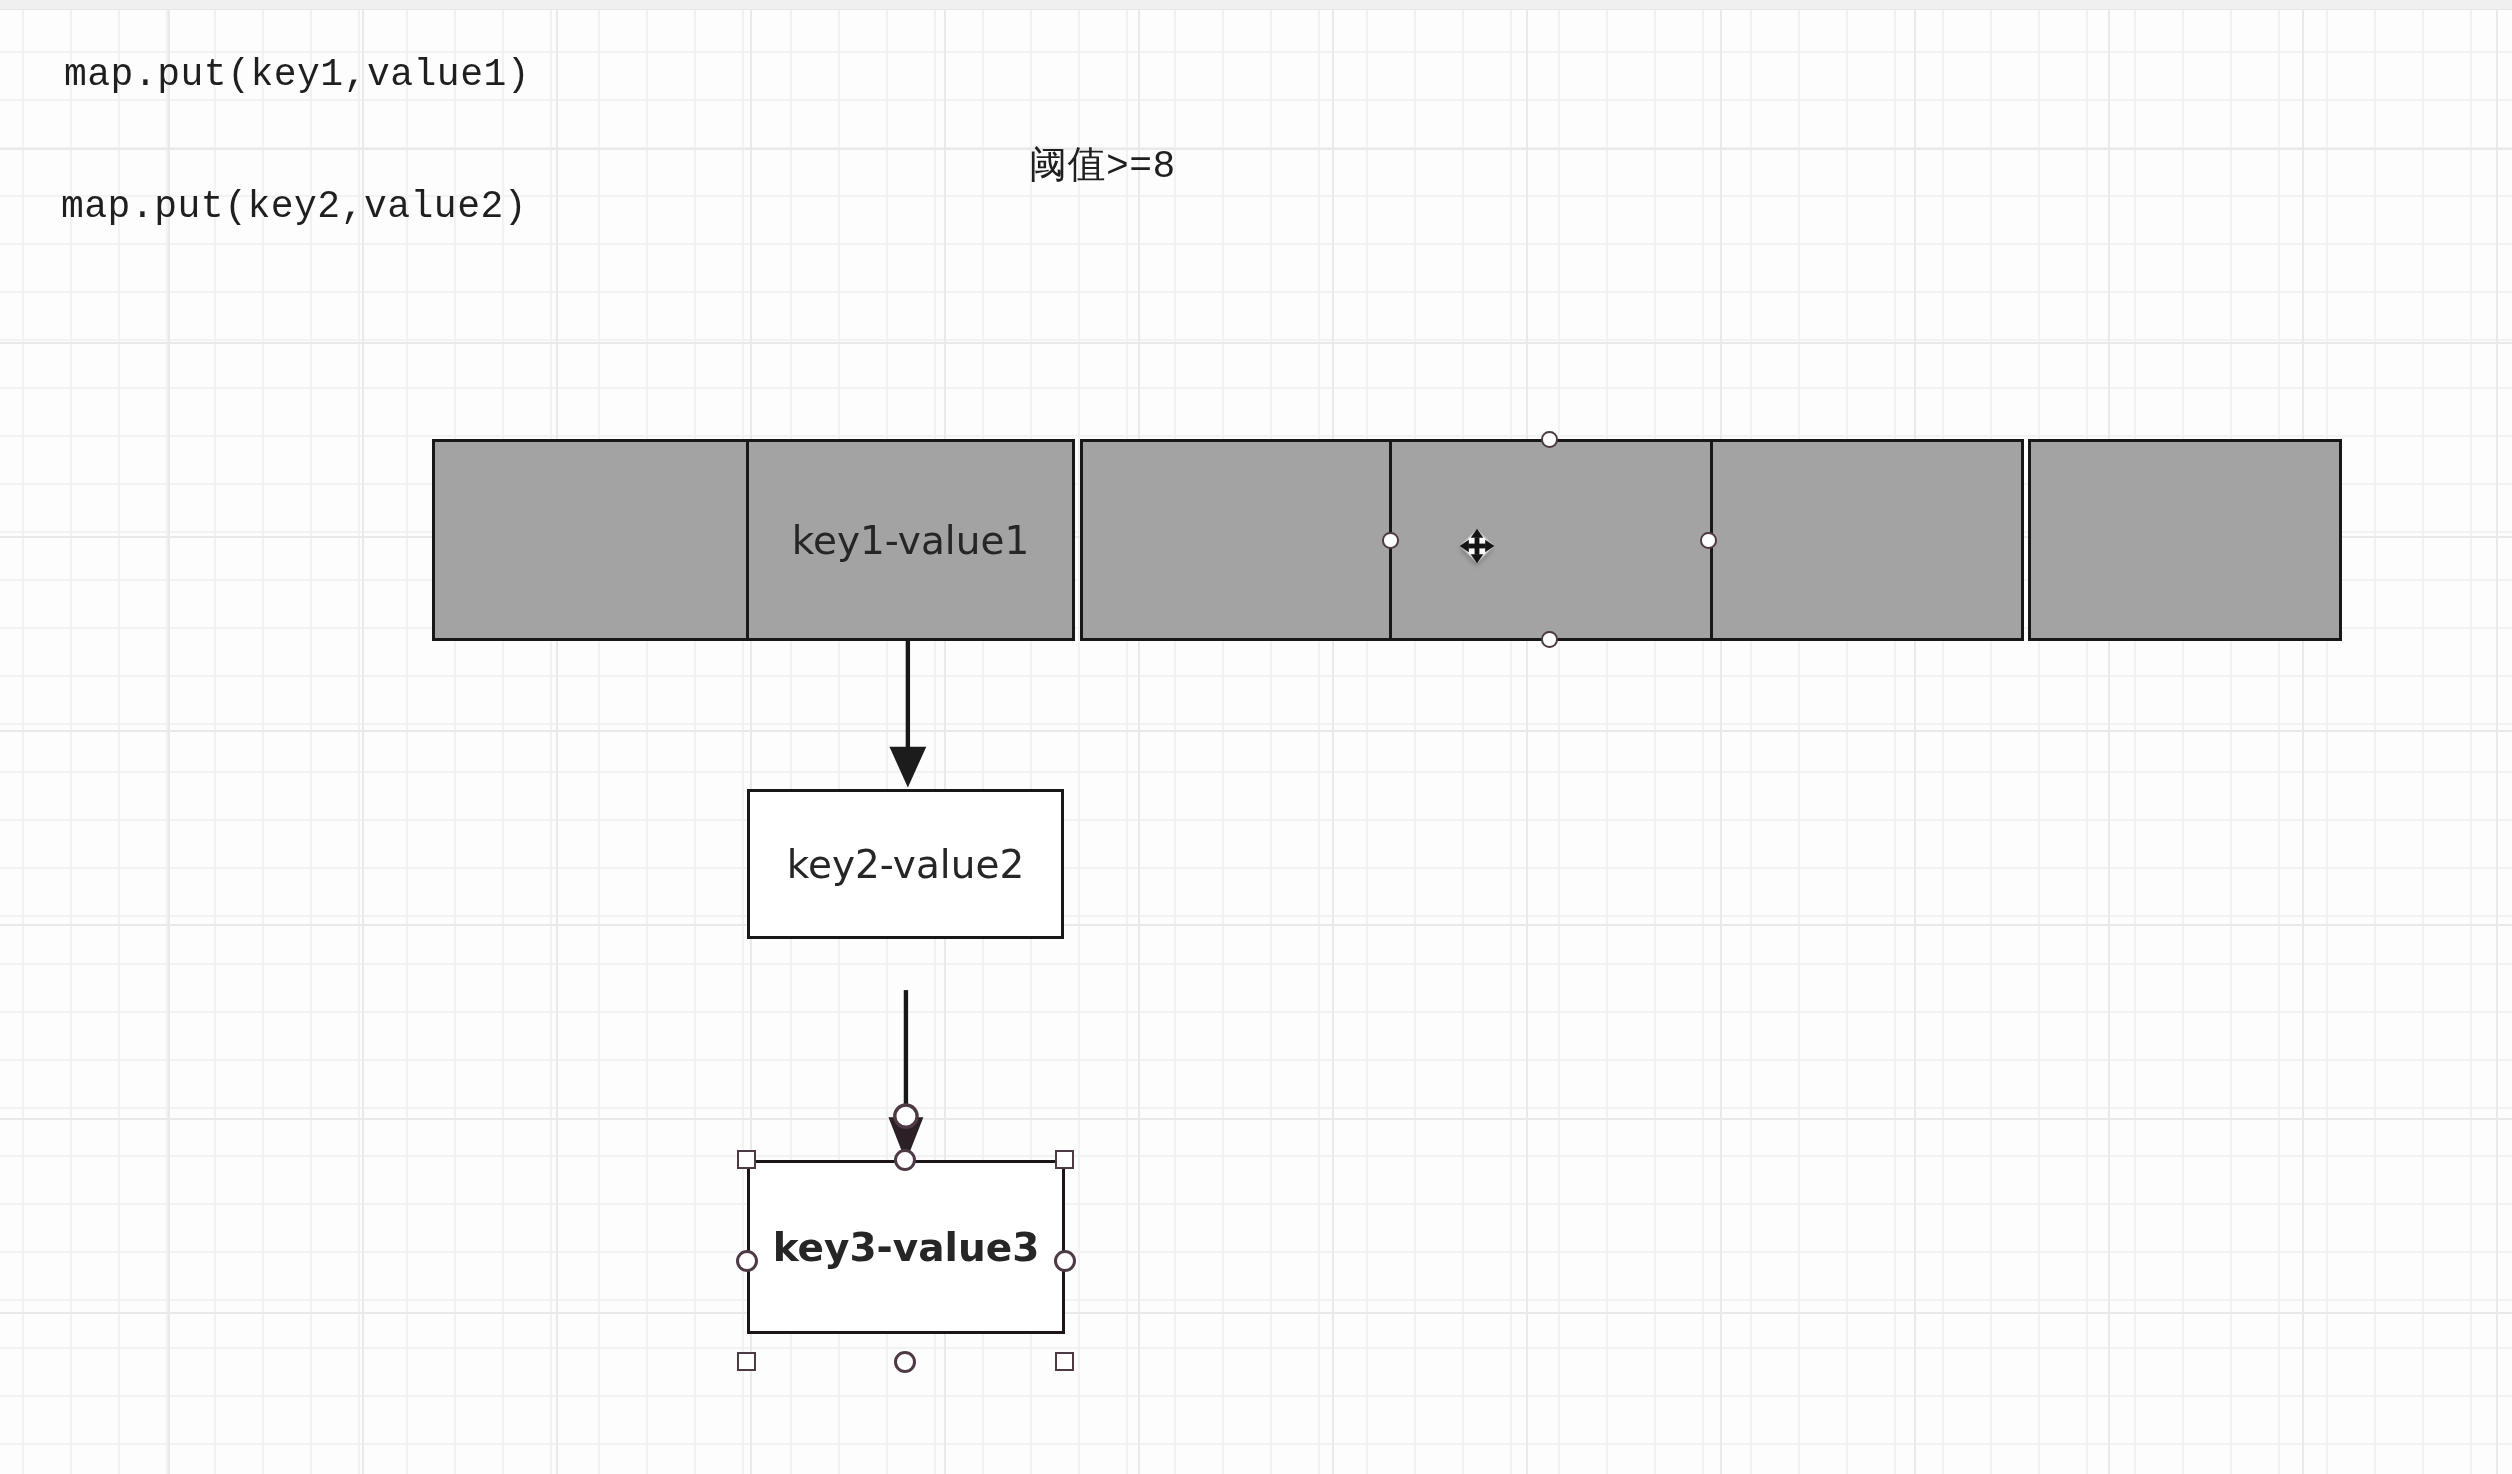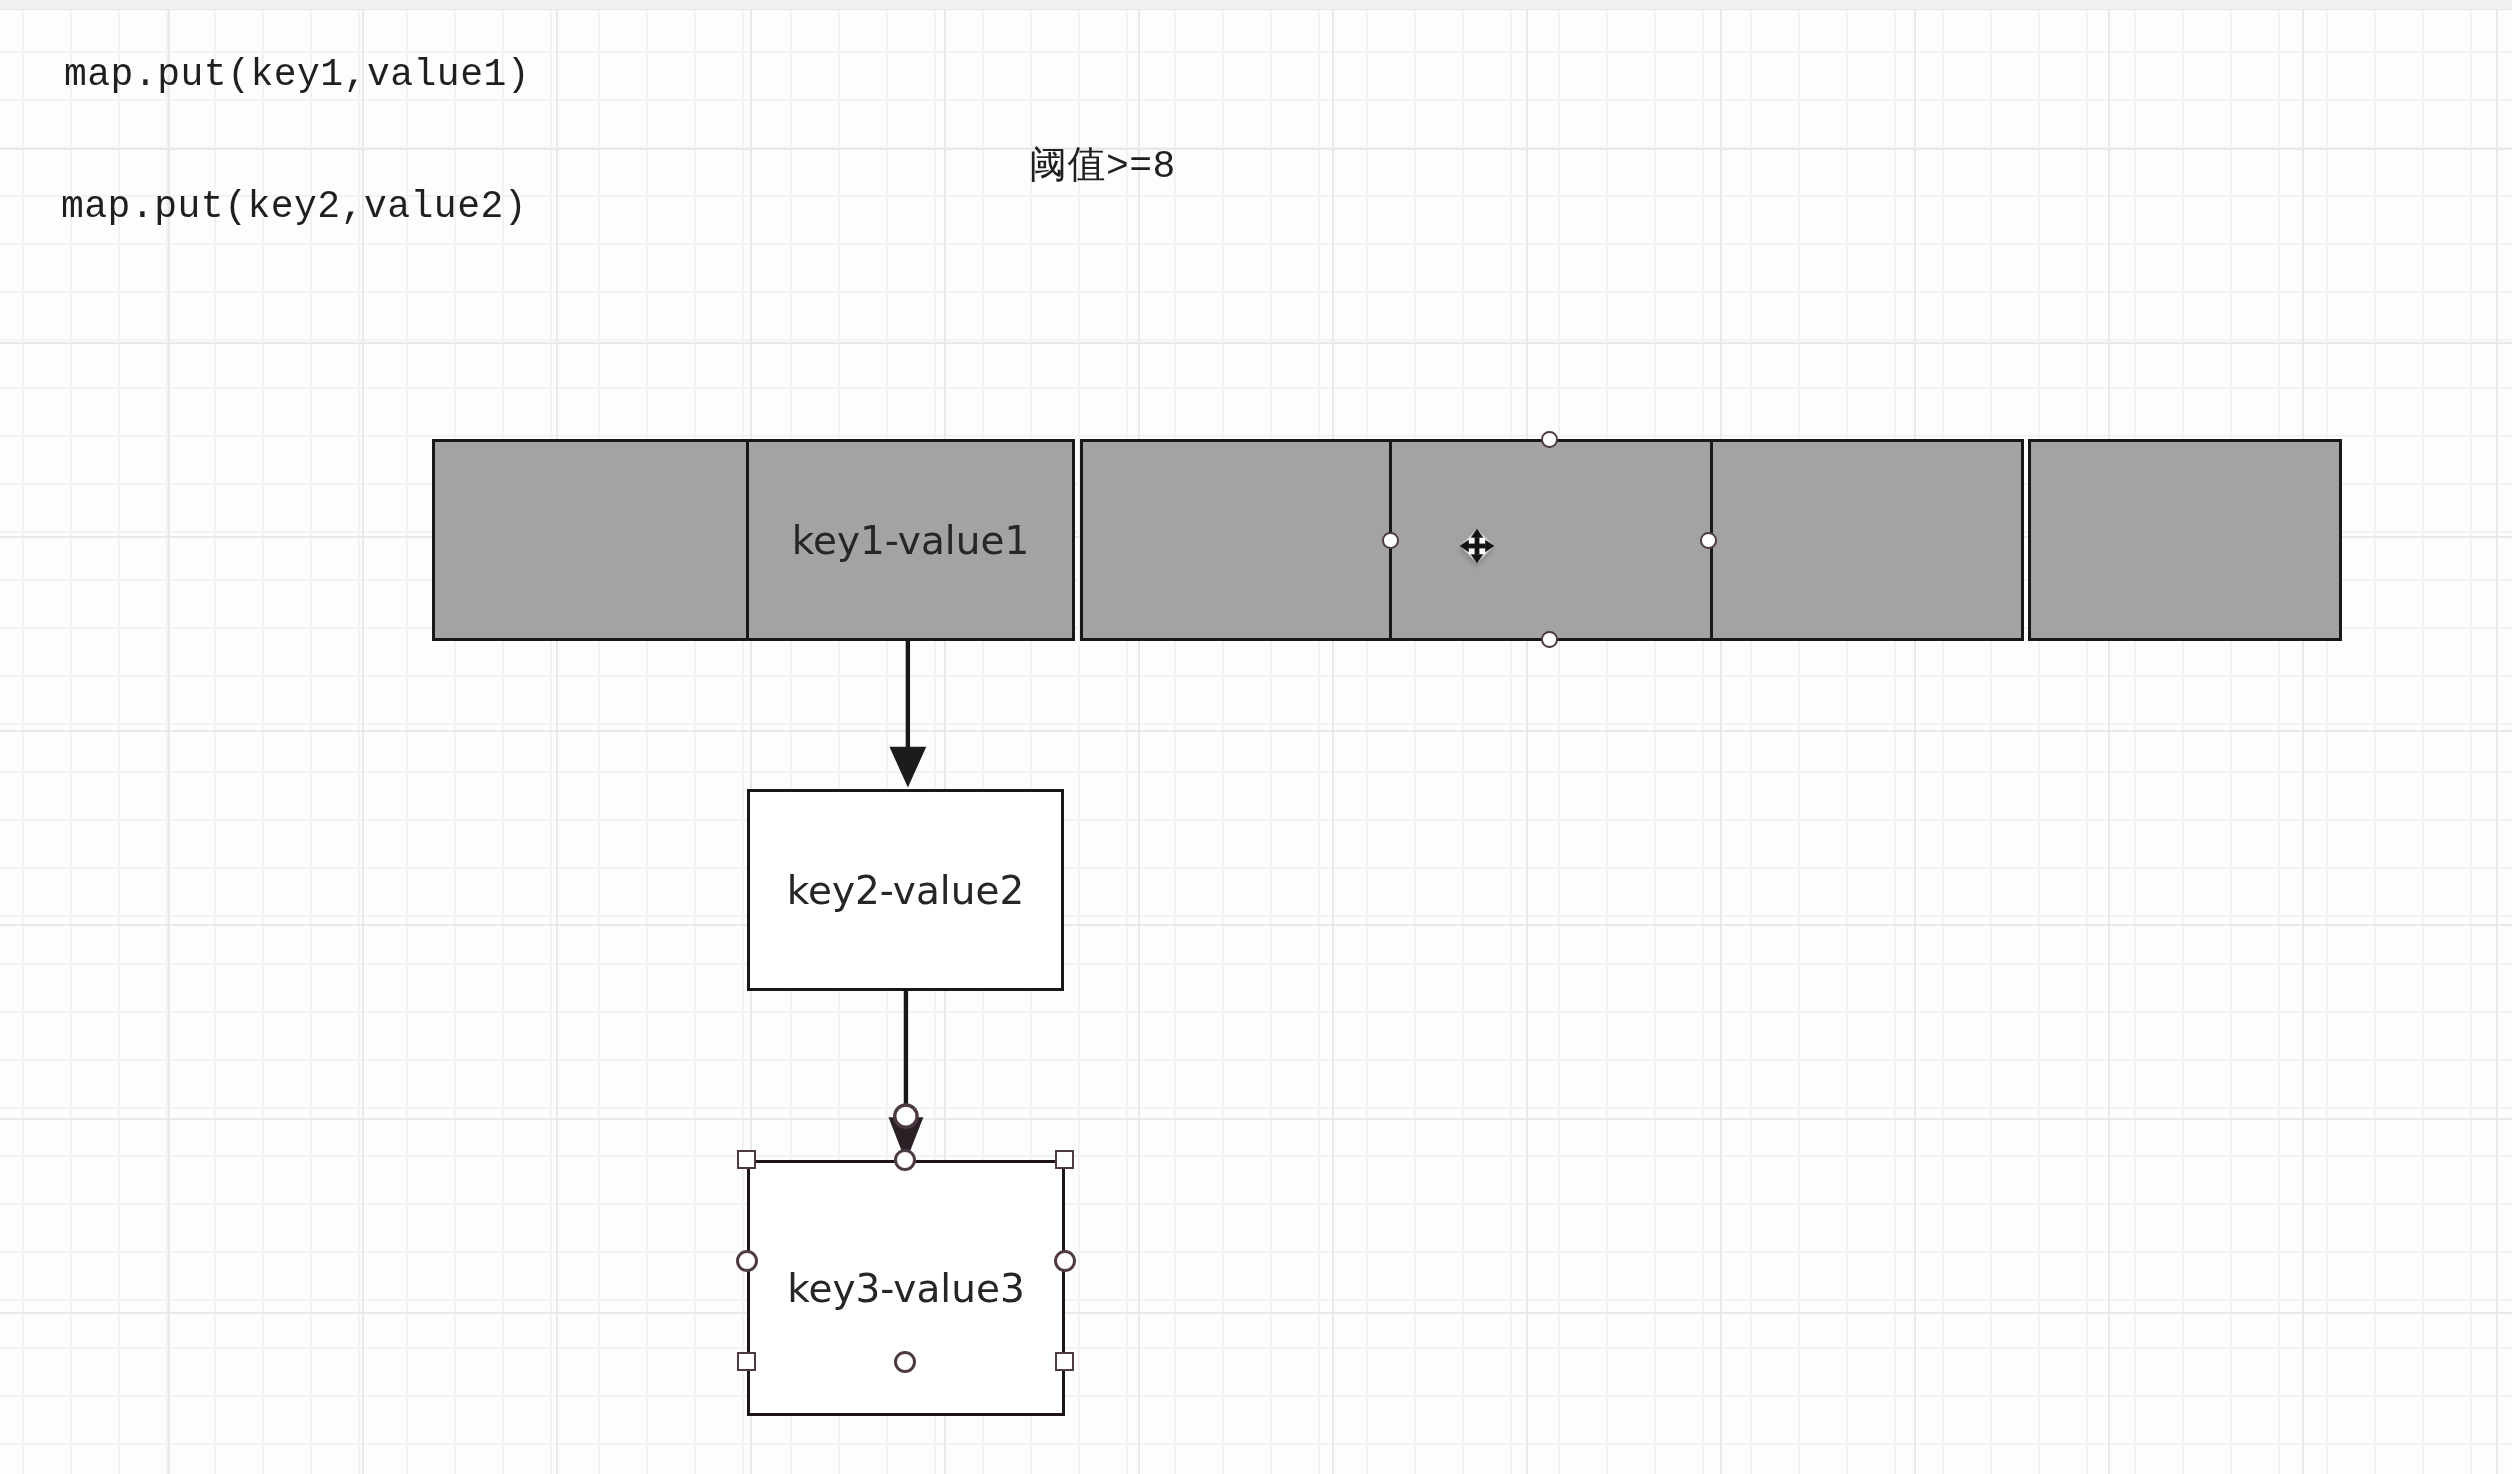--- a/index.html
+++ b/index.html
@@ -32,22 +32,22 @@
   #seg1{left:432px;width:643px;}
   #seg2{left:1080px;width:944px;}
   #seg3{left:2028px;width:314px;}
   .cell{display:flex;align-items:center;justify-content:center;min-width:0;}
   .cell.div{border-left:3.9px solid #181818;}
   .lbl{font-size:39px;color:#262626;white-space:nowrap;}
   .node{
     position:absolute;background:#ffffff;border:3.9px solid #181818;
     box-sizing:border-box;display:flex;align-items:center;justify-content:center;z-index:2;
   }
-  #key2{left:747px;top:789px;width:317px;height:202px;}
-  #key3{left:747px;top:1160px;width:318px;height:256px;border-color:#1d1418;}
+  #key2{left:747px;top:789px;width:317px;height:150px;}
+  #key3{left:747px;top:1160px;width:318px;height:174px;border-color:#1d1418;font-weight:bold;}
   .h-circle{
     position:absolute;width:16.5px;height:16.5px;border-radius:50%;
     background:#ffffff;border:2.9px solid #4e3a44;box-sizing:border-box;z-index:6;
   }
   .h-circle.big{width:22px;height:22px;border-width:3.4px;}
   .h-square{
     position:absolute;width:19.4px;height:19.4px;
     background:#ffffff;border:2.9px solid #4e3a44;box-sizing:border-box;z-index:6;
   }
   .overlay{position:absolute;left:0;top:0;z-index:4;pointer-events:none;}

